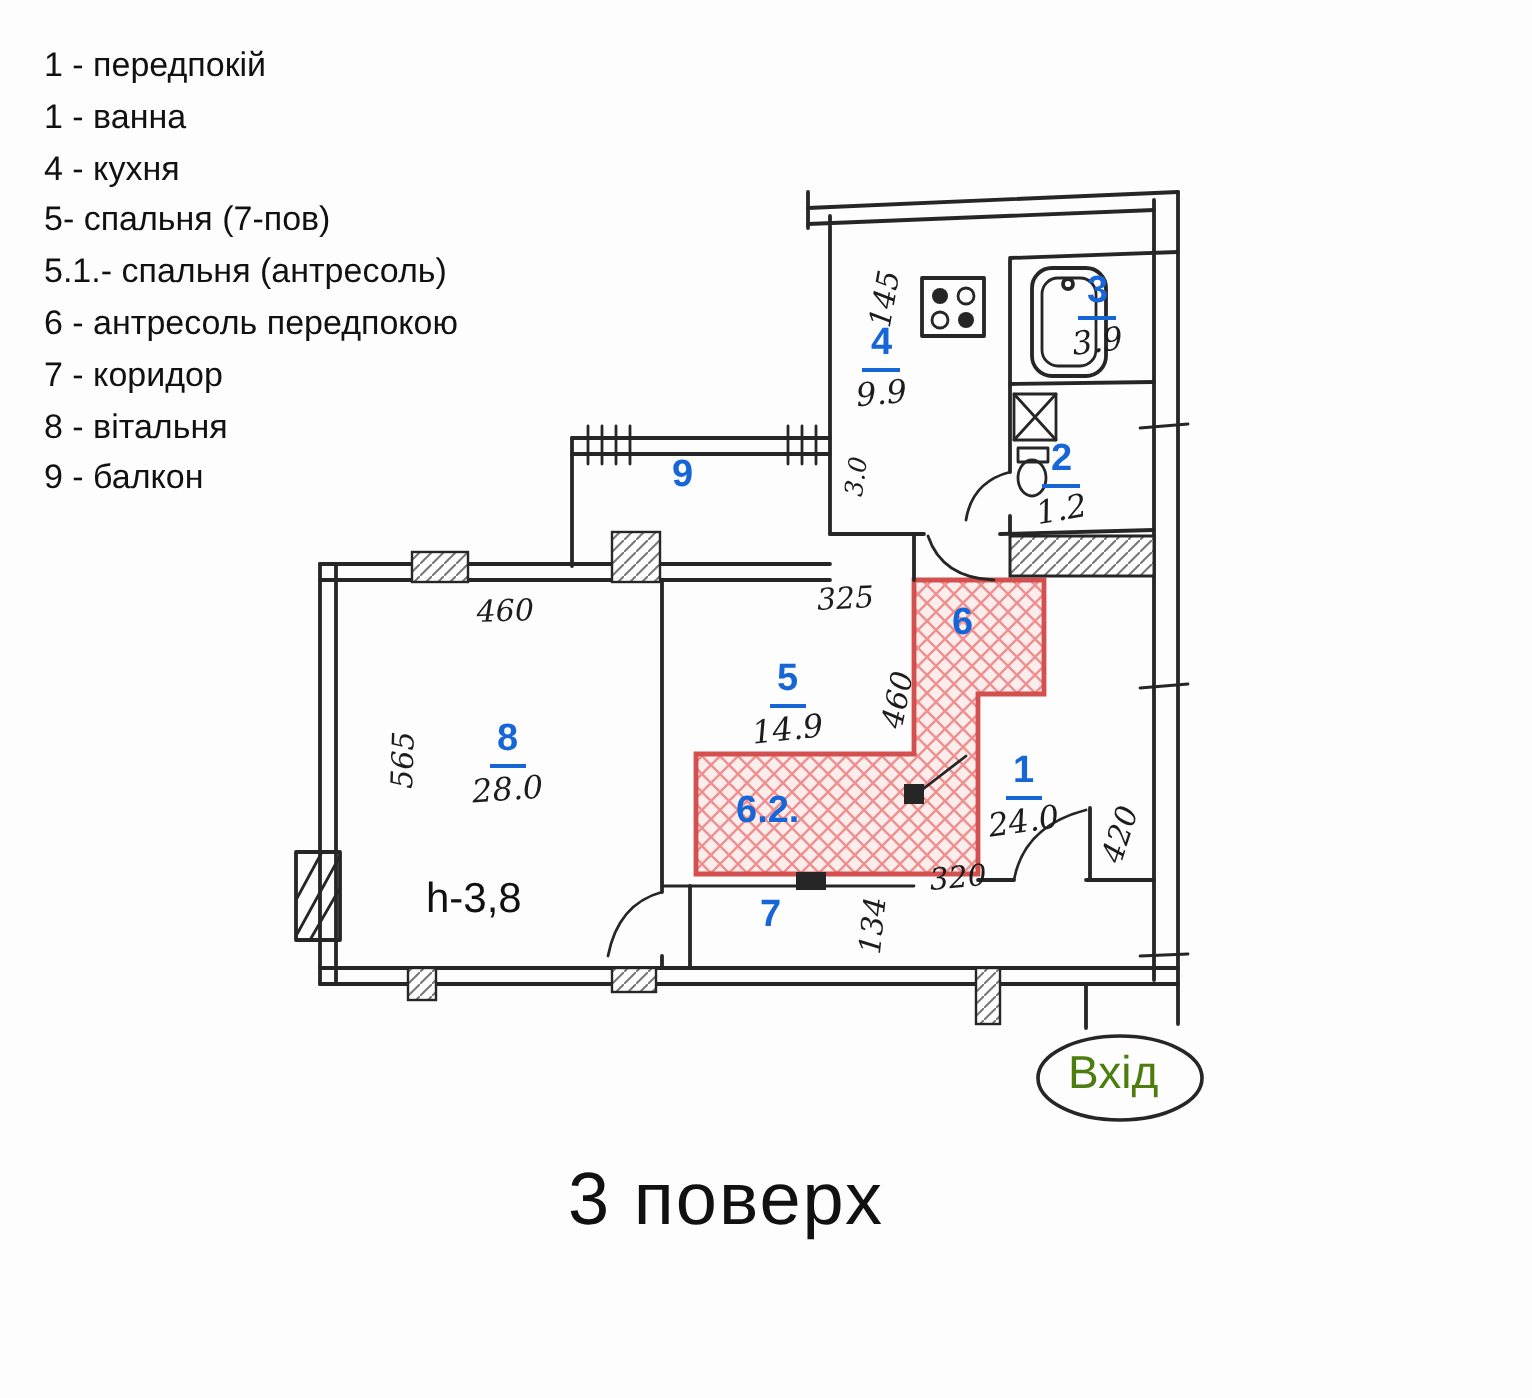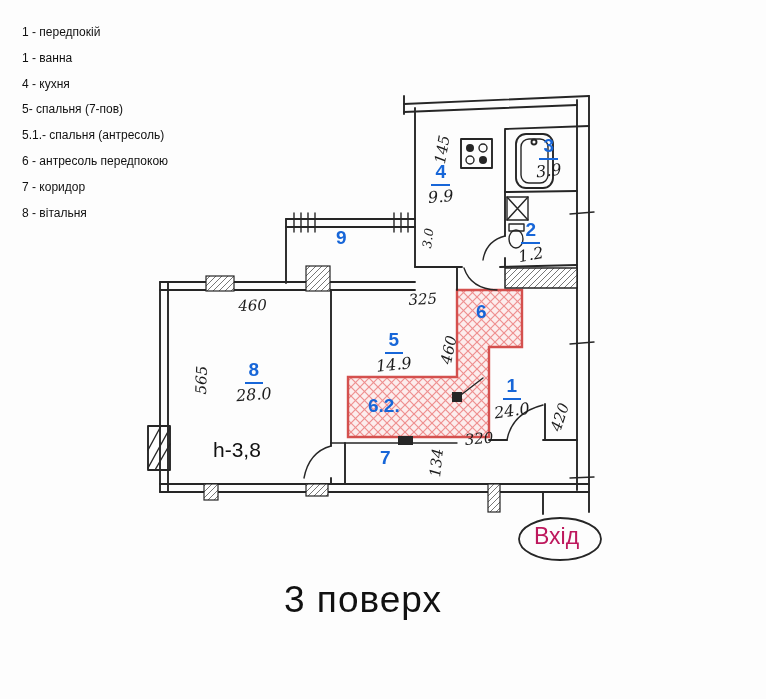--- a/index.html
+++ b/index.html
@@ -5,21 +5,21 @@
   :root{
     --blue:#1766d8;
     --red:#d4504e;
     --ink:#262626;
   }
   html,body{margin:0;padding:0;}
   body{background:#fdfdfd;font-family:"Liberation Sans",sans-serif;}
   #page{position:relative;width:766px;height:699px;background:#fdfdfd;overflow:hidden;}
 
   
-  #legend{position:absolute;left:22px;top:20px;color:#111;font-size:12px;line-height:25.8px;}
+  #legend{position:absolute;left:22px;top:20px;color:#111;font-size:17px;line-height:25.8px;}
 
   
   #plan{position:absolute;left:0;top:0;}
   .ink path,.ink rect,.ink circle,.ink ellipse{stroke:var(--ink);fill:none;stroke-width:1.9;stroke-linecap:round;stroke-linejoin:round;}
   .ink .thin{stroke-width:1.4;}
   .ink .fillink{fill:var(--ink);stroke:none;}
   .redzone{fill:url(#redhatch);stroke:var(--red);stroke-width:2.4;stroke-linejoin:miter;}
   .rh-bg{fill:#fceded;}
   .rh-l{stroke:#ef8f8f;stroke-width:1.2;fill:none;}
   .wh-l{stroke:#777;stroke-width:1;fill:none;}
@@ -30,37 +30,38 @@
   
   .rlabel{position:absolute;display:inline-flex;flex-direction:column;align-items:center;}
   .rnum{font-family:"Liberation Sans",sans-serif;font-weight:600;font-size:19px;color:var(--blue);line-height:1.1;}
   .u{border-bottom:2px solid var(--blue);padding:0 4px 1px;}
   .rarea{font-family:"DejaVu Serif",serif;font-style:italic;font-size:16px;color:#1c1c1c;margin-top:1px;white-space:nowrap;}
 
   
   .dim{position:absolute;font-family:"DejaVu Serif",serif;font-style:italic;font-size:15px;color:#1c1c1c;transform-origin:0 0;white-space:nowrap;}
 
   #hnote{position:absolute;left:213px;top:438px;font-size:21px;font-weight:500;color:#111;}
-  #entrance{position:absolute;left:534px;top:523px;font-size:23px;color:#be185d;}
+  #entrance{position:absolute;left:534px;top:523px;font-size:23px;color:#4d7c0f;}
   #title{position:absolute;left:268px;top:579px;font-size:37px;font-weight:500;color:#111;letter-spacing:1px;margin-left:16px;}
 </style>
 </head>
 <body>
 
 <div id="page">
 
   <div id="legend">
     <div>1 - передпокій</div>
     <div>1 - ванна</div>
     <div>4 - кухня</div>
     <div>5- спальня (7-пов)</div>
     <div>5.1.- спальня (антресоль)</div>
     <div>6 - антресоль передпокою</div>
     <div>7 - коридор</div>
     <div>8 - вітальня</div>
+    <div>9 - балкон</div>
   </div>
 
   <svg id="plan" width="766" height="699" viewBox="0 0 766 699">
     <defs>
       <pattern id="redhatch" width="9" height="9" patternUnits="userSpaceOnUse">
         <rect width="9" height="9" class="rh-bg"></rect>
         <path d="M0,9 L9,0" class="rh-l"></path>
         <path d="M0,0 L9,9" class="rh-l"></path>
       </pattern>
       <pattern id="wallhatch" width="6" height="6" patternUnits="userSpaceOnUse">

